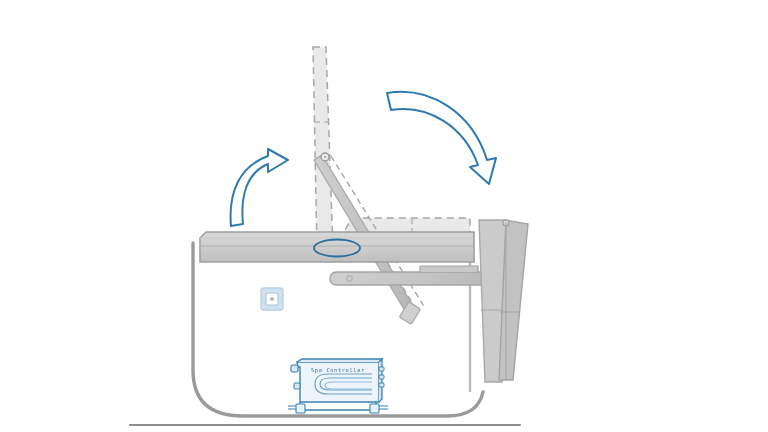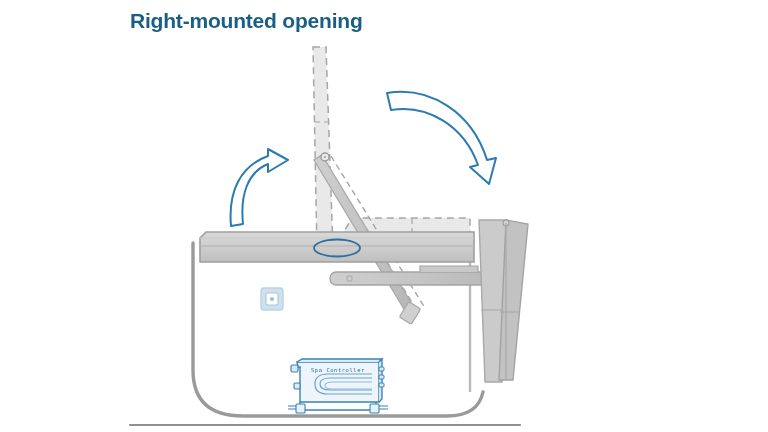--- a/index.html
+++ b/index.html
@@ -39,21 +39,20 @@
     font-size: 5.4px;
     letter-spacing: 0.6px;
     fill: #2a6f9e;
   }
 </style>
 </head>
 <body>
 
 <div id="stage">
 
-  <div id="title">Right-mounted opening</div>
 
   <svg id="diagram" viewBox="0 0 768 432">
 
     <defs>
       <linearGradient id="rimGrad" x1="0" y1="0" x2="0" y2="1">
         <stop offset="0%" stop-color="#d8d8d8"></stop>
         <stop offset="45%" stop-color="#cfcfcf"></stop>
         <stop offset="100%" stop-color="#bfbfbf"></stop>
       </linearGradient>
       <linearGradient id="armGrad" x1="0" y1="0" x2="1" y2="0">

